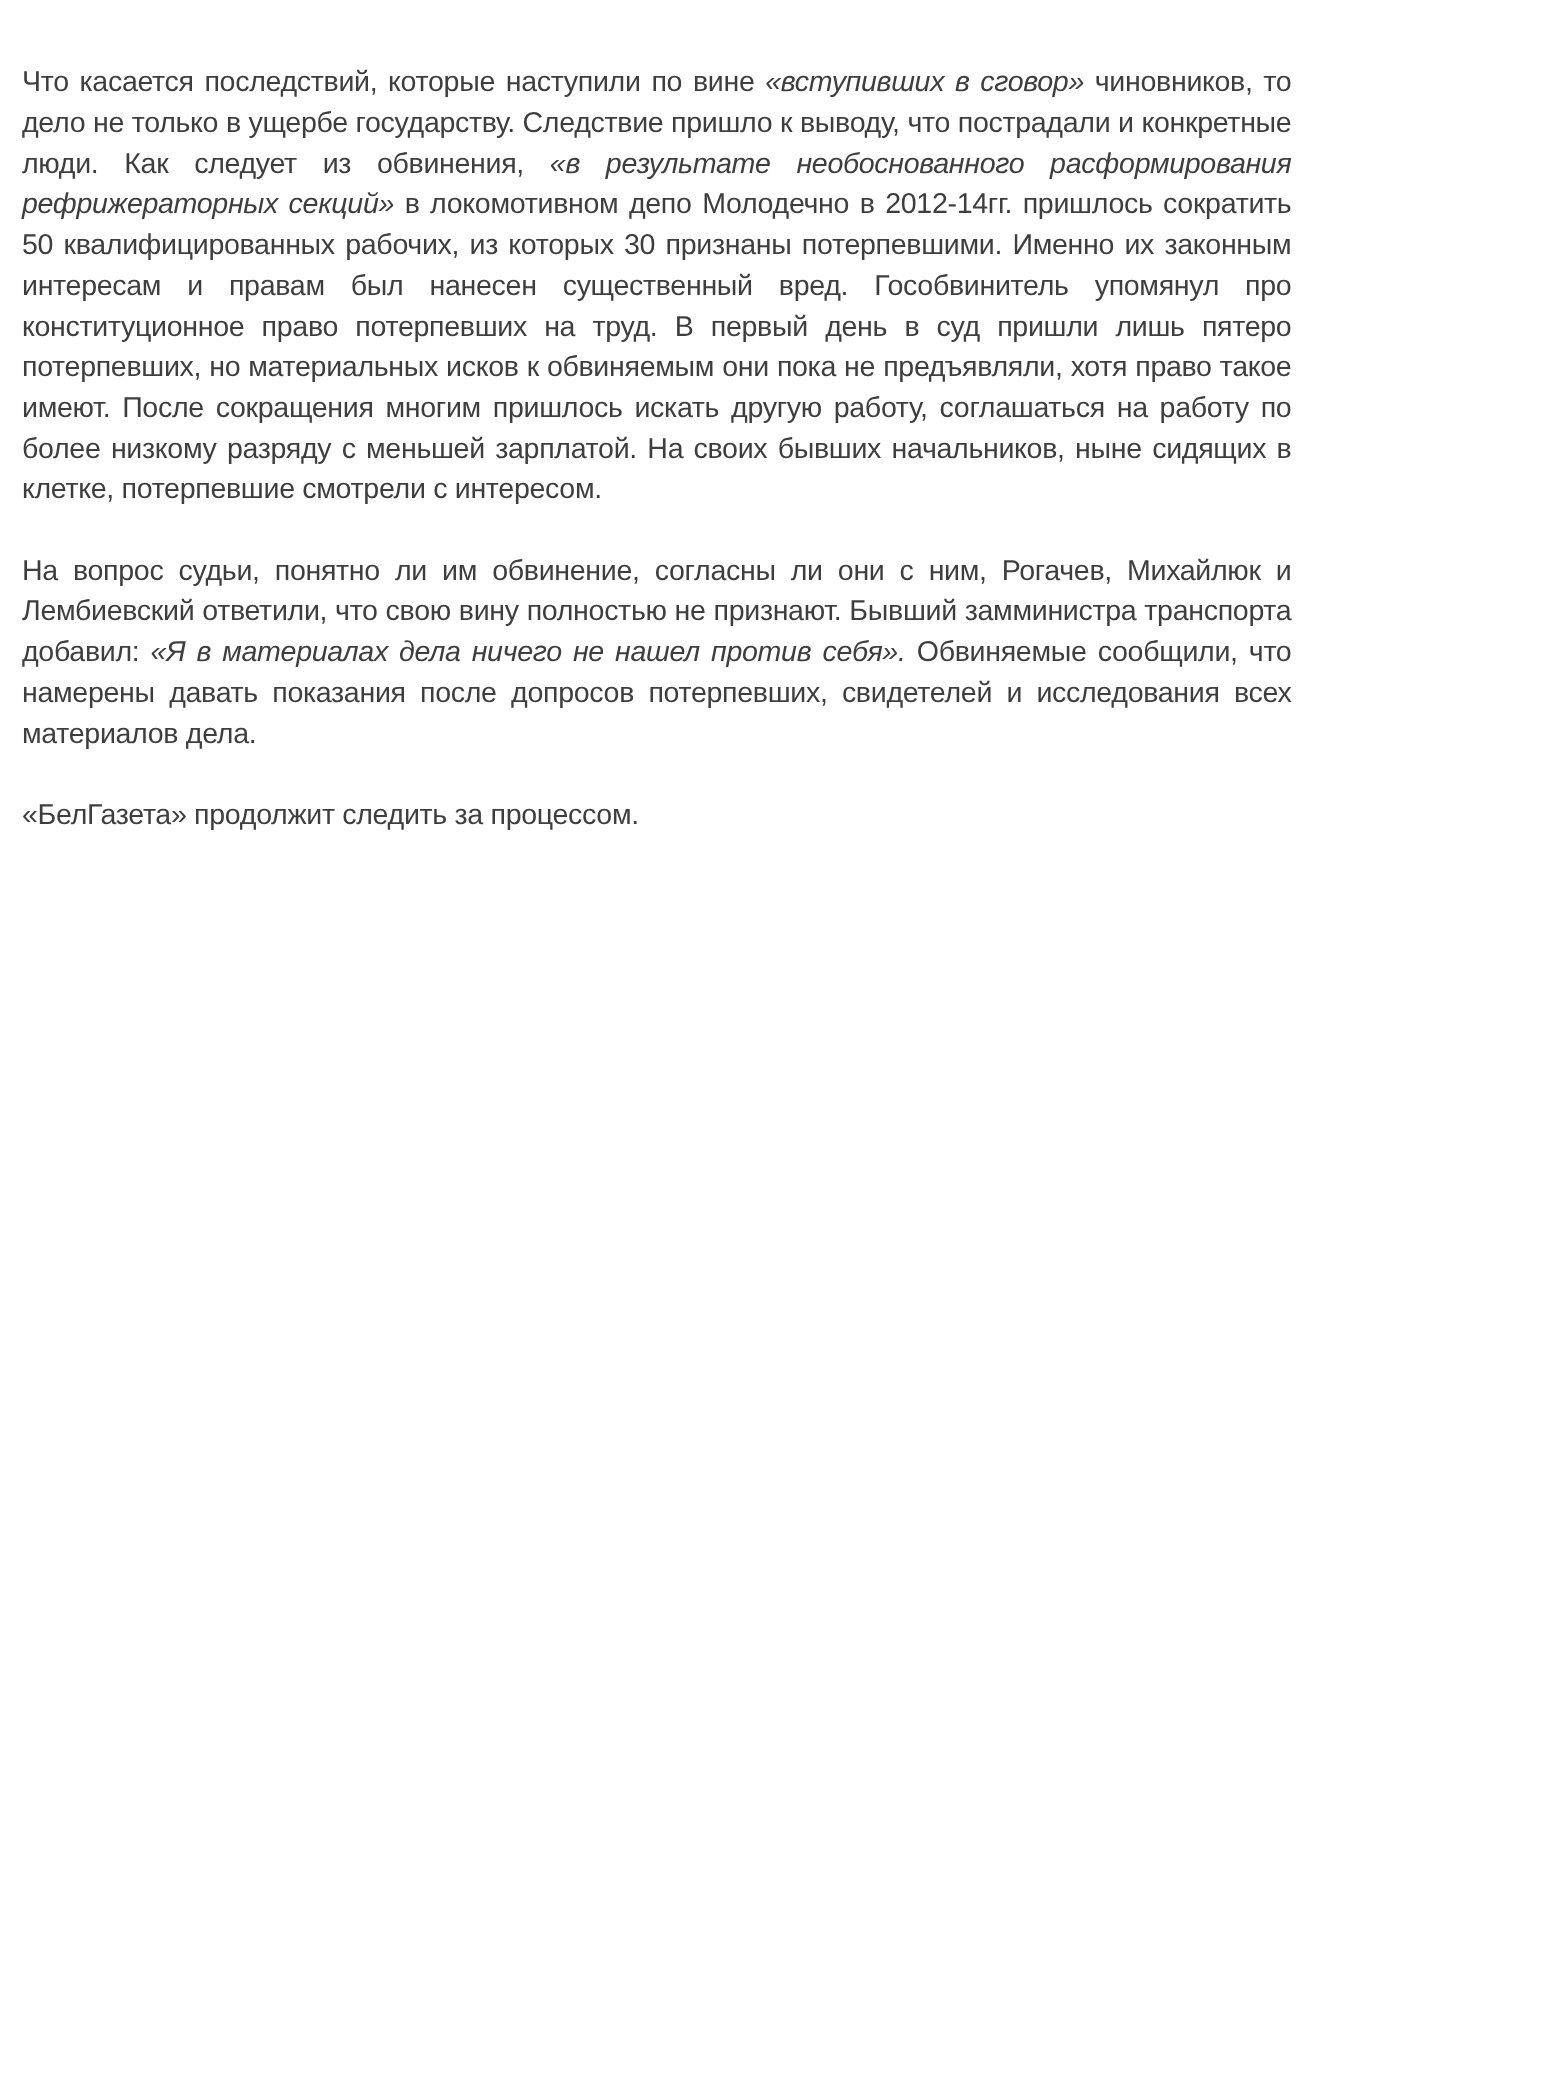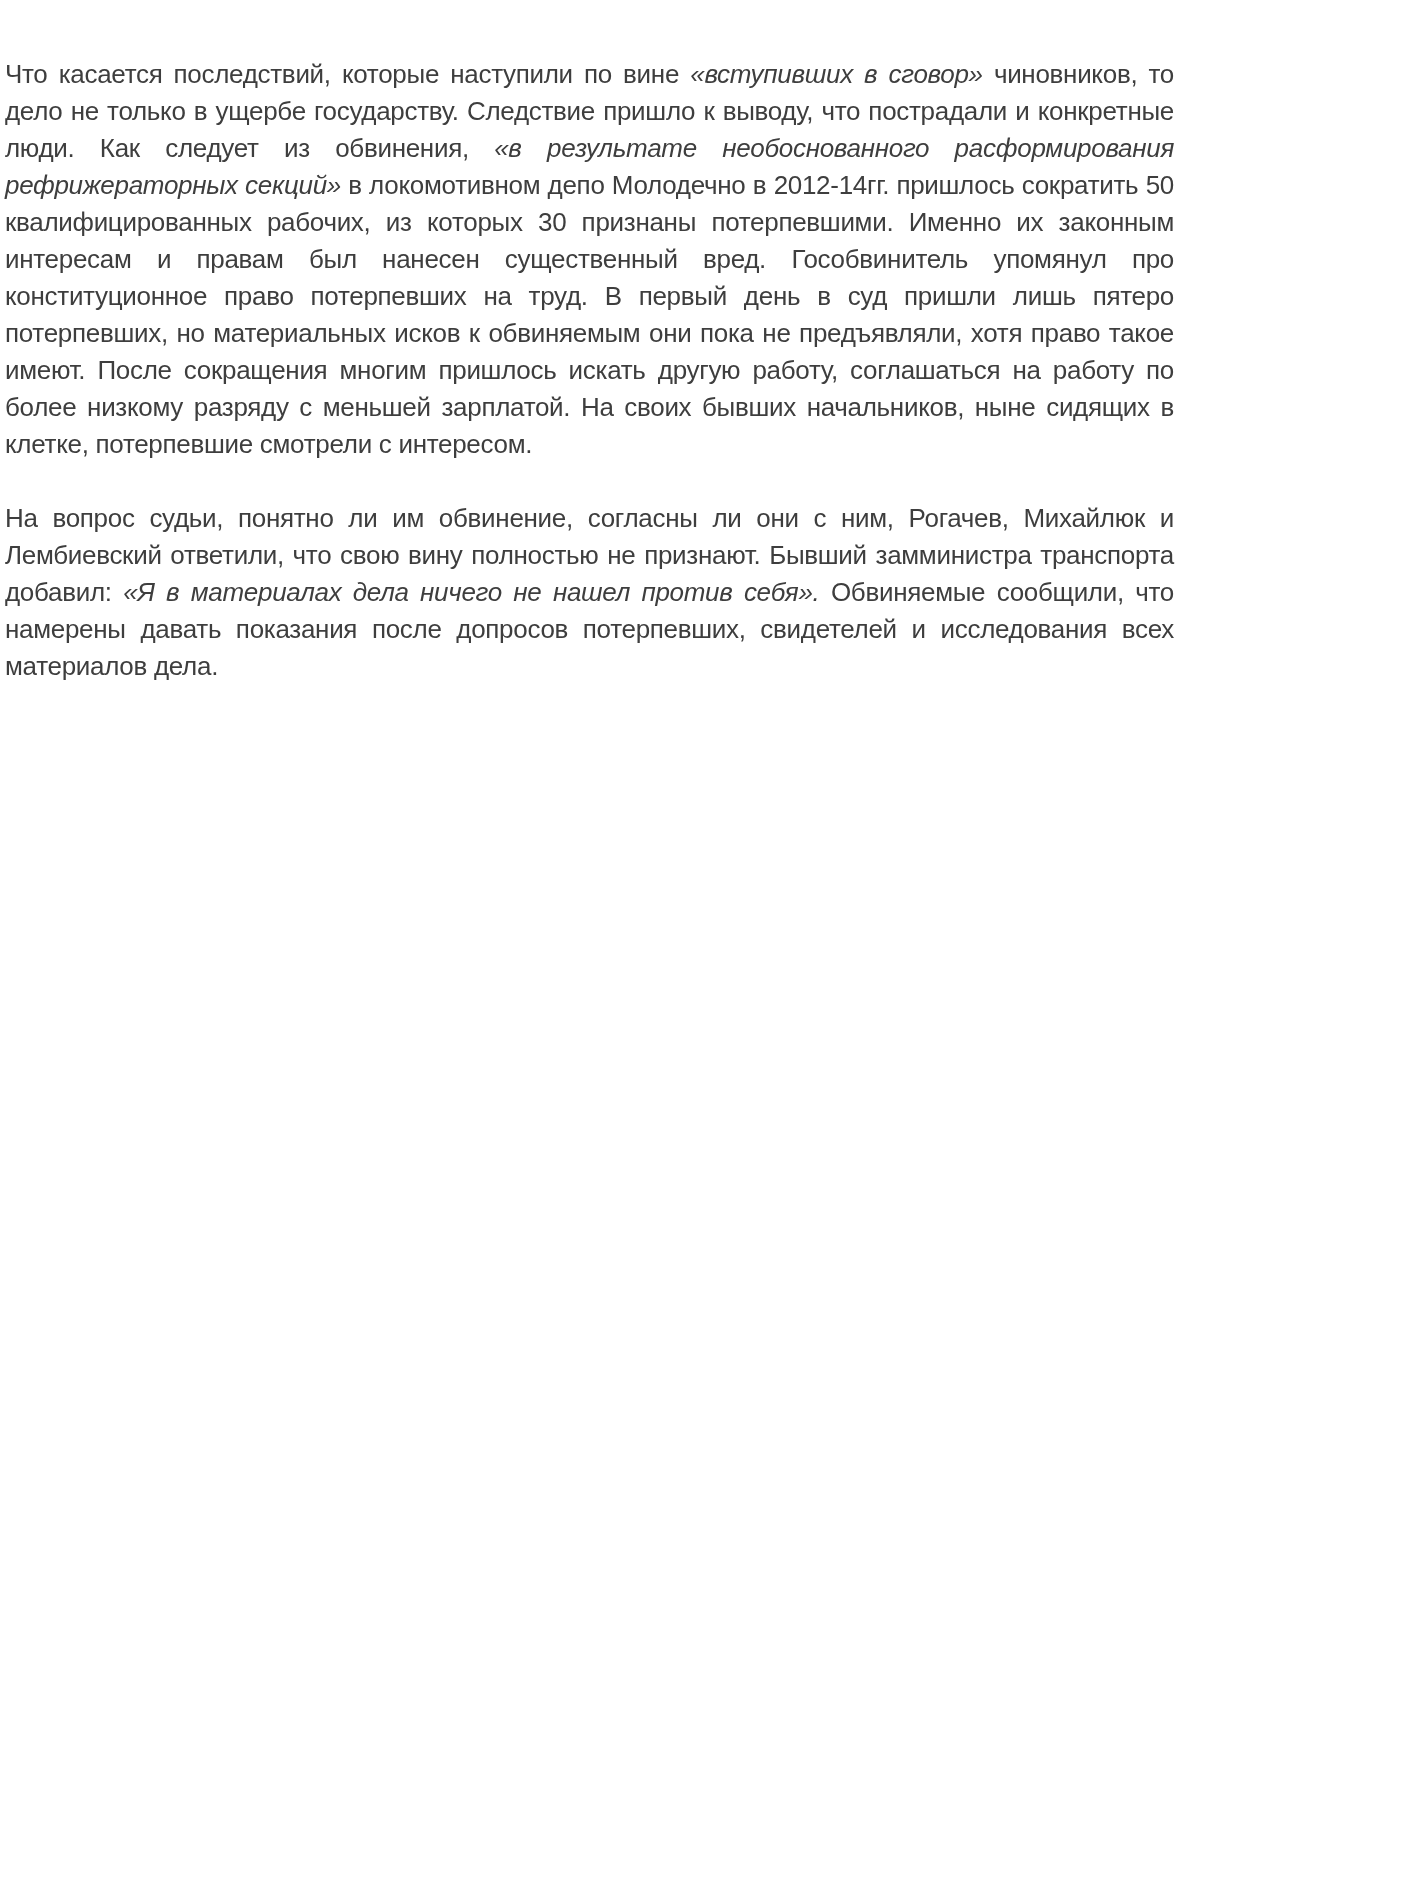--- a/index.html
+++ b/index.html
@@ -5,21 +5,21 @@
   html, body {
     margin: 0;
     padding: 0;
     background: #ffffff;
   }
   .page {
     width: 1194px;
     min-height: 1900px;
     background: #ffffff;
     box-sizing: border-box;
-    padding: 56px 20px 0 5px;
+    padding: 56px 20px 0 20px;
     overflow: hidden;
   }
   .article p {
     margin: 0 0 37px 0;
     font-family: "Liberation Sans", "DejaVu Sans", sans-serif;
     font-size: 26px;
     line-height: 37px;
     letter-spacing: -0.3px;
     color: #3e3e3e;
     text-align: justify;
@@ -28,14 +28,15 @@
     font-style: italic;
   }
 </style>
 </head>
 <body>
 
 <div class="page">
   <div class="article">
       <p><span>Что касается последствий, которые наступили по вине </span><em>«вступивших в сговор»</em><span> чиновников, то дело не только в ущербе государству. Следствие пришло к выводу, что пострадали и конкретные люди. Как следует из обвинения, </span><em>«в результате необоснованного расформирования рефрижераторных секций»</em><span> в локомотивном депо Молодечно в 2012-14гг. пришлось сократить 50 квалифицированных рабочих, из которых 30 признаны потерпевшими. Именно их законным интересам и правам был нанесен существенный вред. Гособвинитель упомянул про конституционное право потерпевших на труд.  В первый день в суд пришли лишь пятеро потерпевших, но материальных исков к обвиняемым они пока не предъявляли, хотя право такое имеют. После сокращения многим пришлось искать другую работу, соглашаться на работу по более низкому разряду с меньшей зарплатой. На своих бывших начальников, ныне сидящих в клетке, потерпевшие смотрели с интересом.</span></p>
       <p><span>На вопрос судьи, понятно ли им обвинение, согласны ли они с ним, Рогачев, Михайлюк и Лембиевский ответили, что свою вину полностью не признают. Бывший замминистра транспорта добавил: </span><em>«Я в материалах дела ничего не нашел против себя».</em><span> Обвиняемые сообщили, что намерены давать показания после допросов потерпевших, свидетелей и исследования всех материалов дела.</span></p>
+      <p><span>«БелГазета» продолжит следить за процессом.</span></p>
     </div>
 </div>
 
 </body></html>

